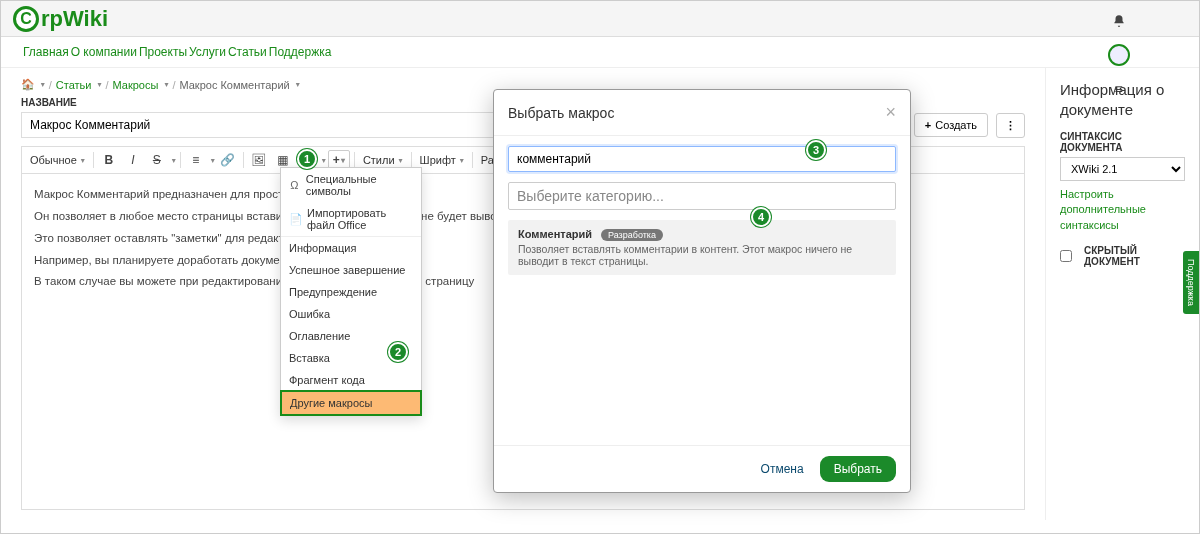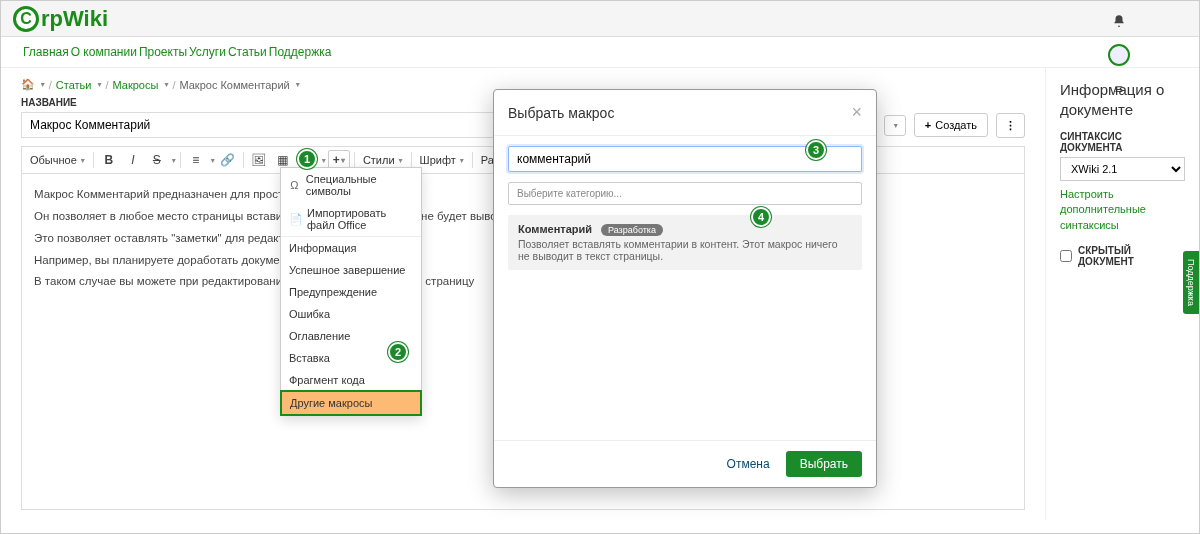--- a/index.html
+++ b/index.html
@@ -50,40 +50,40 @@
     .dropdown { position: absolute; top: 20px; left: 258px; width: 142px; background: #fff; border: 1px solid #ccc; box-shadow: 0 4px 12px rgba(0,0,0,0.15); z-index: 50; font-size: 11px; }
     .dd-item { padding: 5px 8px; cursor: pointer; display: flex; align-items: center; gap: 6px; }
     .dd-sep { height: 1px; background: #eee; }
     .dd-last { border: 2px solid #1a8c1a; background: #fdba74; margin: -1px; }
     .dd-icon { width: 12px; display: inline-block; text-align: center; color: #666; }
     
     
     .badge { position: absolute; width: 20px; height: 20px; border-radius: 50%; background: #1b8a2a; color: #fff; font-weight: bold; font-size: 11px; display: flex; align-items: center; justify-content: center; border: 2px solid #fff; box-shadow: 0 0 0 1px #1b8a2a; z-index: 200; }
     
     
-    .modal { position: absolute; left: 492px; top: 88px; width: 384px; background: #fff; border: 1px solid #999; border-radius: 4px; box-shadow: 0 6px 24px rgba(0,0,0,0.25); z-index: 100; display: flex; flex-direction: column; }
+    .modal { position: absolute; left: 492px; top: 88px; width: 418px; background: #fff; border: 1px solid #999; border-radius: 4px; box-shadow: 0 6px 24px rgba(0,0,0,0.25); z-index: 100; display: flex; flex-direction: column; }
     .modal-head { padding: 12px 14px; display: flex; justify-content: space-between; align-items: center; border-bottom: 1px solid #eee; }
     .modal-title { font-size: 14px; }
     .modal-close { color: #aaa; font-size: 18px; cursor: pointer; }
     .modal-body { padding: 10px 14px; flex: 1; }
     .m-input { width: 100%; border: 1px solid #8db8ff; border-radius: 2px; padding: 5px 8px; font-size: 12px; margin-bottom: 10px; outline: none; box-shadow: 0 0 0 2px rgba(120,170,255,0.25); }
-    .m-select { width: 100%; border: 1px solid #ccc; border-radius: 2px; padding: 5px 8px; font-size: 10px; color: #888; margin-bottom: 10px; background: #fff; }
+    .m-select { width: 100%; border: 1px solid #ccc; border-radius: 2px; padding: 5px 8px; font-size: 14px; color: #888; margin-bottom: 10px; background: #fff; }
     .macro-card { background: #f2f2f2; border-radius: 2px; padding: 8px 10px; font-size: 10.5px; color: #666; position: relative; }
     .macro-card .mc-title { font-size: 11px; color: #333; font-weight: bold; display: inline-block; margin-right: 6px; }
     .mc-tag { background: #777; color: #fff; border-radius: 8px; padding: 1px 7px; font-size: 9px; }
     .modal-foot { padding: 10px 14px; border-top: 1px solid #eee; display: flex; justify-content: flex-end; gap: 8px; }
-    .btn-primary { background: #1b8a2a; color: #fff; border: none; border-radius: 3px; padding: 6px 14px; font-size: 12px; cursor: pointer; }
+    .btn-primary { background: #1b8a2a; color: #fff; border: none; border-radius: 9px; padding: 6px 14px; font-size: 12px; cursor: pointer; }
     .btn-link { background: none; border: none; color: #0c4a6e; font-size: 12px; cursor: pointer; padding: 6px 8px; }
     
     
     .side-head { font-size: 15px; color: #333; margin-bottom: 12px; line-height: 1.3; }
     .side-label { font-size: 10px; font-weight: bold; color: #333; margin-bottom: 4px; }
     .side-select { width: 100%; border: 1px solid #ccc; padding: 4px 6px; font-size: 11px; margin-bottom: 6px; background: #fff; }
     .side-link { color: #1a8c1a; font-size: 11px; display: block; margin-bottom: 12px; line-height: 1.4; }
-    .side-check { display: flex; align-items: center; gap: 6px; font-size: 10px; font-weight: bold; }
+    .side-check { display: flex; align-items: center; gap: 12px; font-size: 10px; font-weight: bold; }
     .side-check input { width: 12px; height: 12px; }
     
     
     .support-tab { position: absolute; right: 0; top: 250px; background: #1b8a2a; color: #fff; writing-mode: vertical-rl; padding: 8px 3px; font-size: 9px; border-radius: 3px 0 0 3px; cursor: pointer; }
     
     .caret { font-size: 8px; color: #888; margin-left: 2px; }
   </style>
 </head>
 <body>
 

